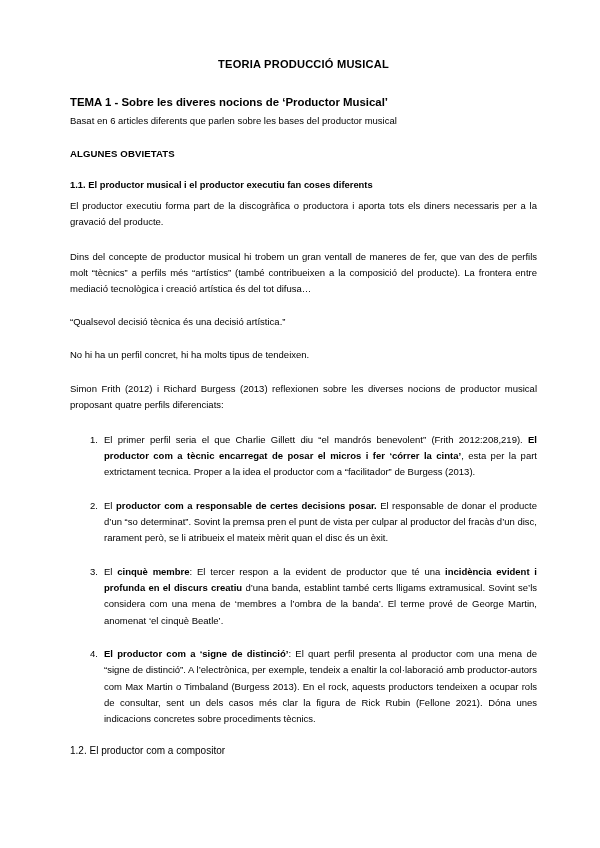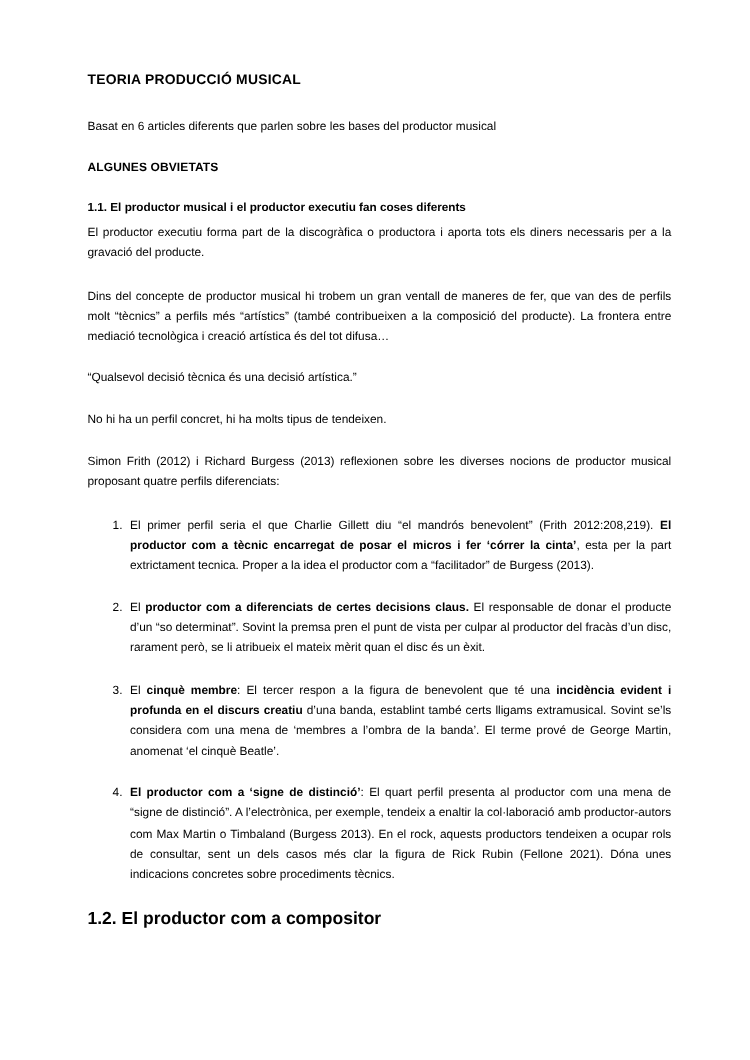--- a/index.html
+++ b/index.html
@@ -15,20 +15,21 @@
     overflow: hidden;
   }
   .page {
     box-sizing: border-box;
     width: 600px;
     height: 848px;
     padding: 58px 63px 20px 70px;
     background: #ffffff;
   }
   .doc-title {
+    text-align: center;
     font-weight: bold;
     font-size: 11.1px;
     letter-spacing: 0.2px;
     margin: 0 0 26px 0;
   }
   .section-title {
     font-weight: bold;
     font-size: 11.4px;
     margin: 0 0 7px 0;
   }
@@ -77,52 +78,53 @@
     content: counter(perfil) ".";
     position: absolute;
     left: -24px;
     top: 0;
     width: 18px;
     text-align: right;
     font-size: 9.5px;
   }
   b { font-weight: bold; }
   .closing {
-    font-weight: bold;
-    font-size: 14px;
+    font-weight: normal;
+    font-size: 10px;
     margin: 13px 0 0 0;
   }
 </style>
 </head>
 <body>
 
 <div class="page">
 
   <h1 class="doc-title">TEORIA PRODUCCIÓ MUSICAL</h1>
 
+  <h2 class="section-title">TEMA 1 - Sobre les diveres nocions de ‘Productor Musical’</h2>
 
   <div class="subtitle-line">Basat en 6 articles diferents que parlen sobre les bases del productor musical</div>
 
   <div class="block-heading">ALGUNES OBVIETATS</div>
 
   <div class="sub-heading">1.1. El productor musical i el productor executiu fan coses diferents</div>
 
   <p class="body">El productor executiu forma part de la discogràfica o productora i aporta tots els diners necessaris per a la gravació del producte.</p>
 
   <p class="body">Dins del concepte de productor musical hi trobem un gran ventall de maneres de fer, que van des de perfils molt “tècnics” a perfils més “artístics” (també contribueixen a la composició del producte). La frontera entre mediació tecnològica i creació artística és del tot difusa…</p>
 
   <div class="quote">“Qualsevol decisió tècnica és una decisió artística.”</div>
 
   <p class="body">No hi ha un perfil concret, hi ha molts tipus de tendeixen.</p>
 
 
   <p class="body tight">Simon Frith (2012) i Richard Burgess (2013) reflexionen sobre les diverses nocions de productor musical proposant quatre perfils diferenciats:</p>
 
   <ol class="perfils">
       <li><span>El primer perfil seria el que Charlie Gillett diu “el mandrós benevolent” (Frith 2012:208,219). </span><b>El productor com a tècnic encarregat de posar el micros i fer ‘córrer la cinta’</b><span>, esta per la part extrictament tecnica. Proper a la idea el productor com a “facilitador” de Burgess (2013).</span></li>
-      <li><span>El </span><b>productor com a diferenciats de certes decisions claus.</b><span> El responsable de donar el producte d’un “so determinat”. Sovint la premsa pren el punt de vista per culpar al productor del fracàs d’un disc, rarament però, se li atribueix el mateix mèrit quan el disc és un èxit.</span></li>
-      <li><span>El </span><b>cinquè membre</b><span>: El tercer respon a la figura de benevolent que té una </span><b>incidència evident i profunda en el discurs creatiu</b><span> d’una banda, establint també certs lligams extramusical. Sovint se’ls considera com una mena de ‘membres a l’ombra de la banda’. El terme prové de George Martin, anomenat ‘el cinquè Beatle’.</span></li>
+      <li><span>El </span><b>productor com a responsable de certes decisions posar.</b><span> El responsable de donar el producte d’un “so determinat”. Sovint la premsa pren el punt de vista per culpar al productor del fracàs d’un disc, rarament però, se li atribueix el mateix mèrit quan el disc és un èxit.</span></li>
+      <li><span>El </span><b>cinquè membre</b><span>: El tercer respon a la evident de productor que té una </span><b>incidència evident i profunda en el discurs creatiu</b><span> d’una banda, establint també certs lligams extramusical. Sovint se’ls considera com una mena de ‘membres a l’ombra de la banda’. El terme prové de George Martin, anomenat ‘el cinquè Beatle’.</span></li>
       <li><b>El productor com a ‘signe de distinció’</b><span>: El quart perfil presenta al productor com una mena de “signe de distinció”. A l’electrònica, per exemple, tendeix a enaltir la col·laboració amb productor-autors com Max Martin o Timbaland (Burgess 2013). En el rock, aquests productors tendeixen a ocupar rols de consultar, sent un dels casos més clar la figura de Rick Rubin (Fellone 2021). Dóna unes indicacions concretes sobre procediments tècnics.</span></li>
     </ol>
 
   <div class="closing">1.2. El productor com a compositor</div>
 
 </div>
 
 </body></html>

